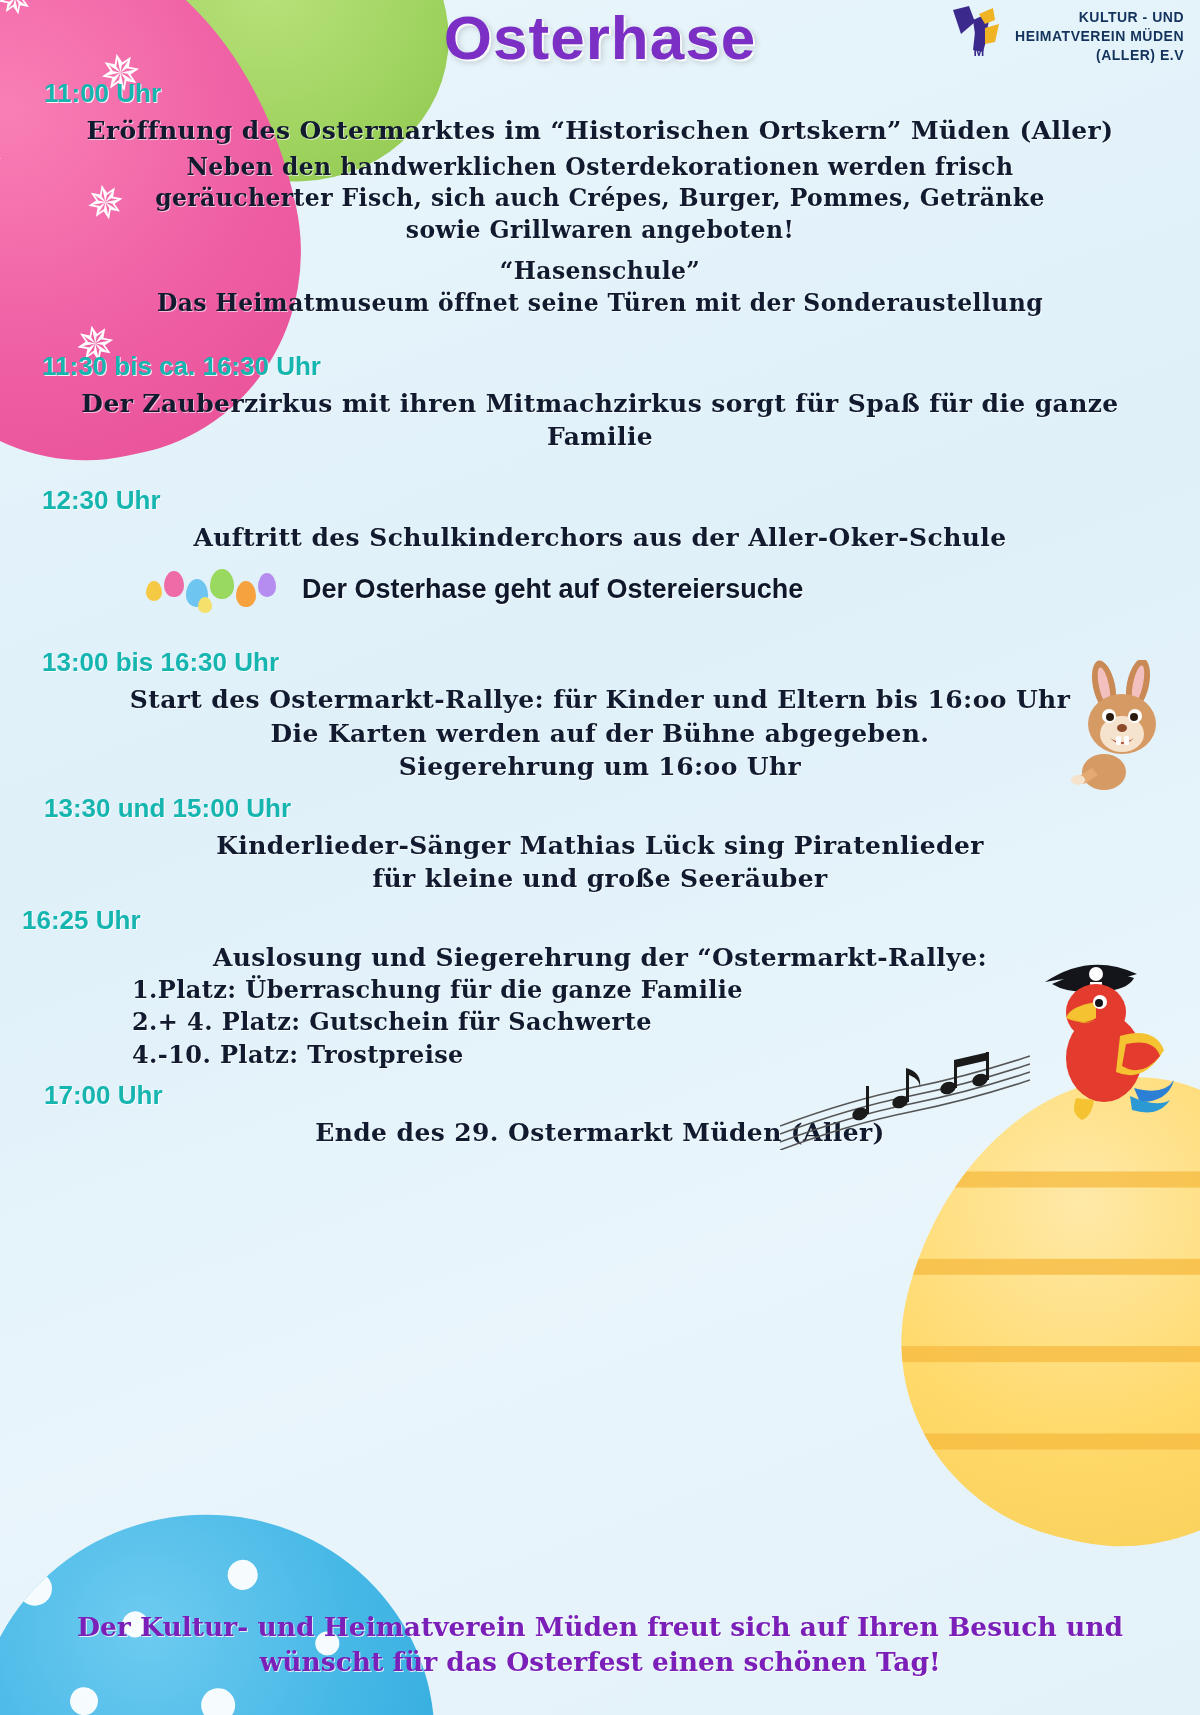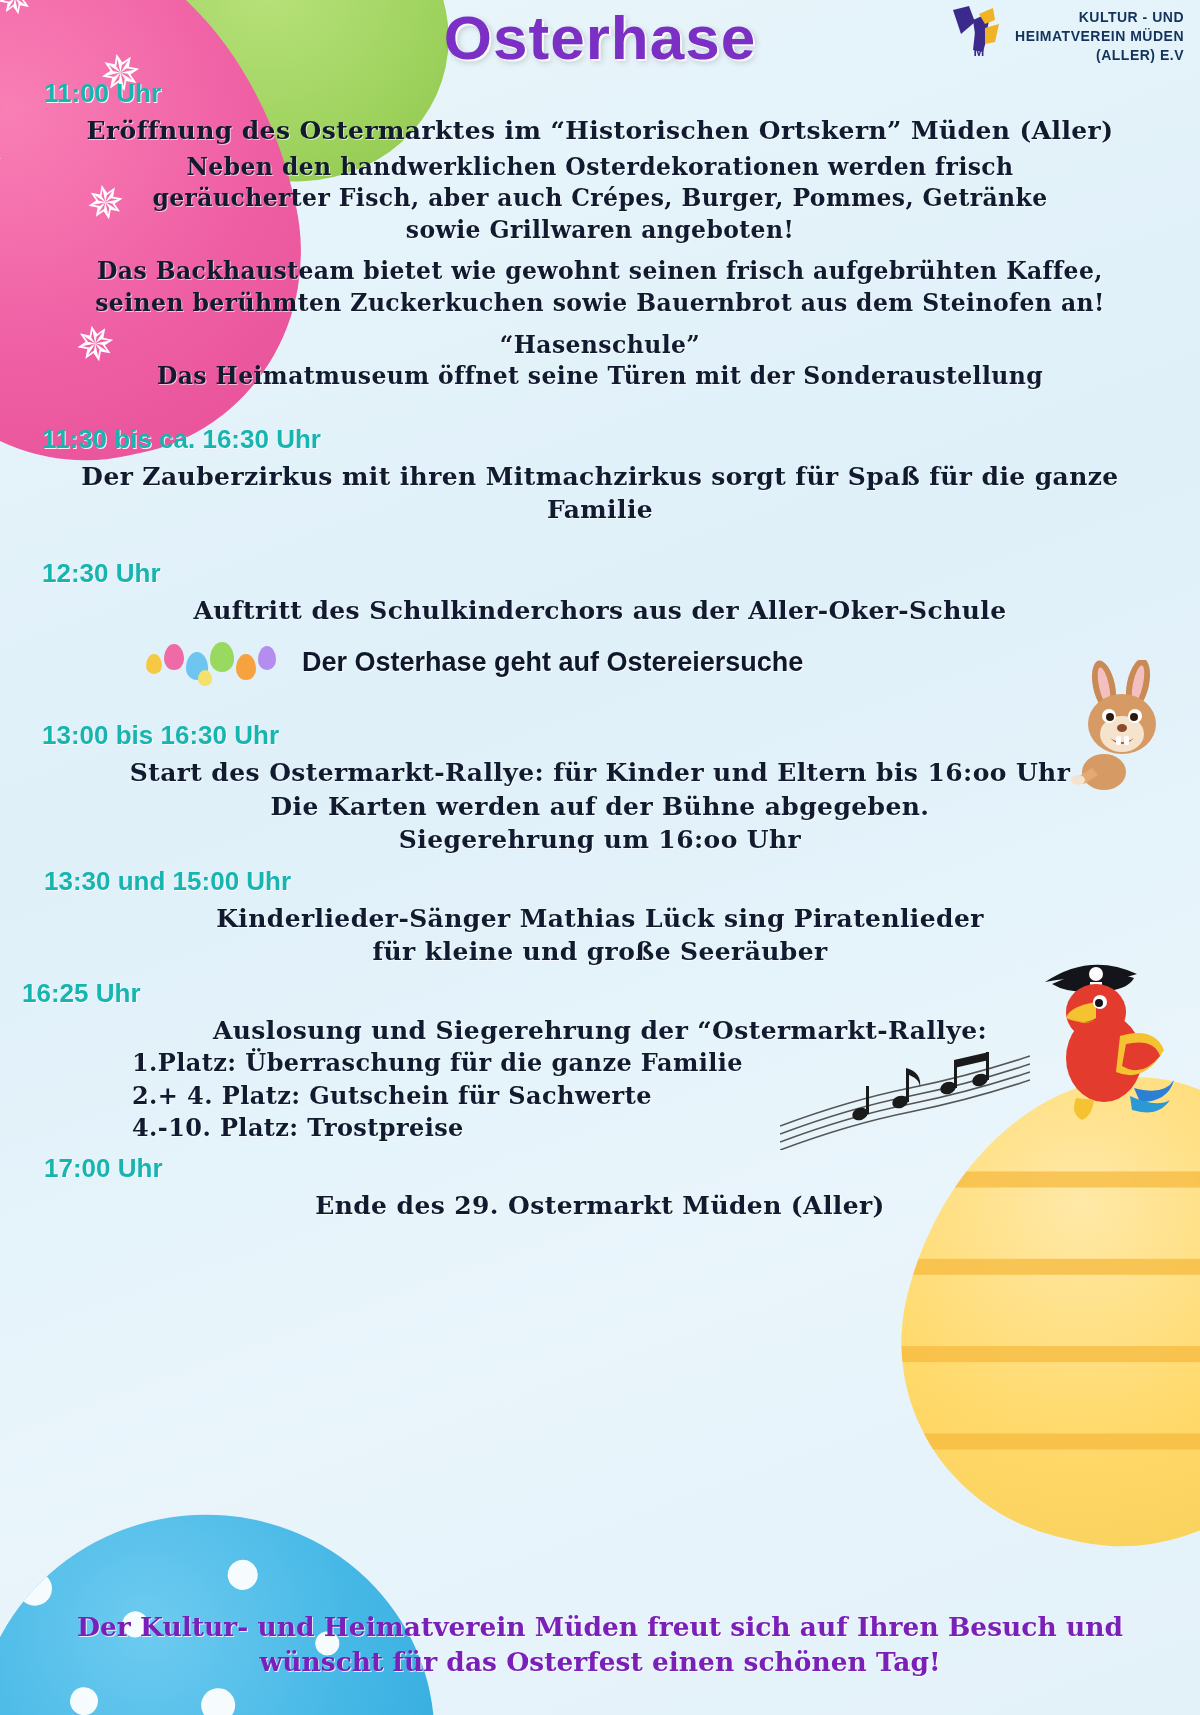--- a/index.html
+++ b/index.html
@@ -278,26 +278,22 @@
 
 <div class="title">Osterhase</div>
 
 <div class="content">
 
   <div>
     <div class="time t-i1">11:00 Uhr</div>
     <div class="line center">Eröffnung des Ostermarktes im “Historischen Ortskern” Müden (Aller)</div>
     <div class="para">
       <div class="line center small">Neben den handwerklichen Osterdekorationen werden frisch</div>
-      <div class="line center small">geräucherter Fisch, aber auch Crépes, Burger, Pommes, Getränke</div>
+      <div class="line center small">geräucherter Fisch, sich auch Crépes, Burger, Pommes, Getränke</div>
       <div class="line center small">sowie Grillwaren angeboten!</div>
-    </div>
-    <div class="para">
-      <div class="line center small">Das Backhausteam bietet wie gewohnt seinen frisch aufgebrühten Kaffee,</div>
-      <div class="line center small">seinen berühmten Zuckerkuchen sowie Bauernbrot aus dem Steinofen an!</div>
     </div>
     <div class="para">
       <div class="line center small">“Hasenschule”</div>
       <div class="line center small">Das Heimatmuseum öffnet seine Türen mit der Sonderaustellung</div>
     </div>
   </div>
 
   <div>
     <div class="time t-i2">11:30 bis ca. 16:30 Uhr</div>
     <div class="line center">Der Zauberzirkus mit ihren Mitmachzirkus sorgt für Spaß für die ganze</div>

